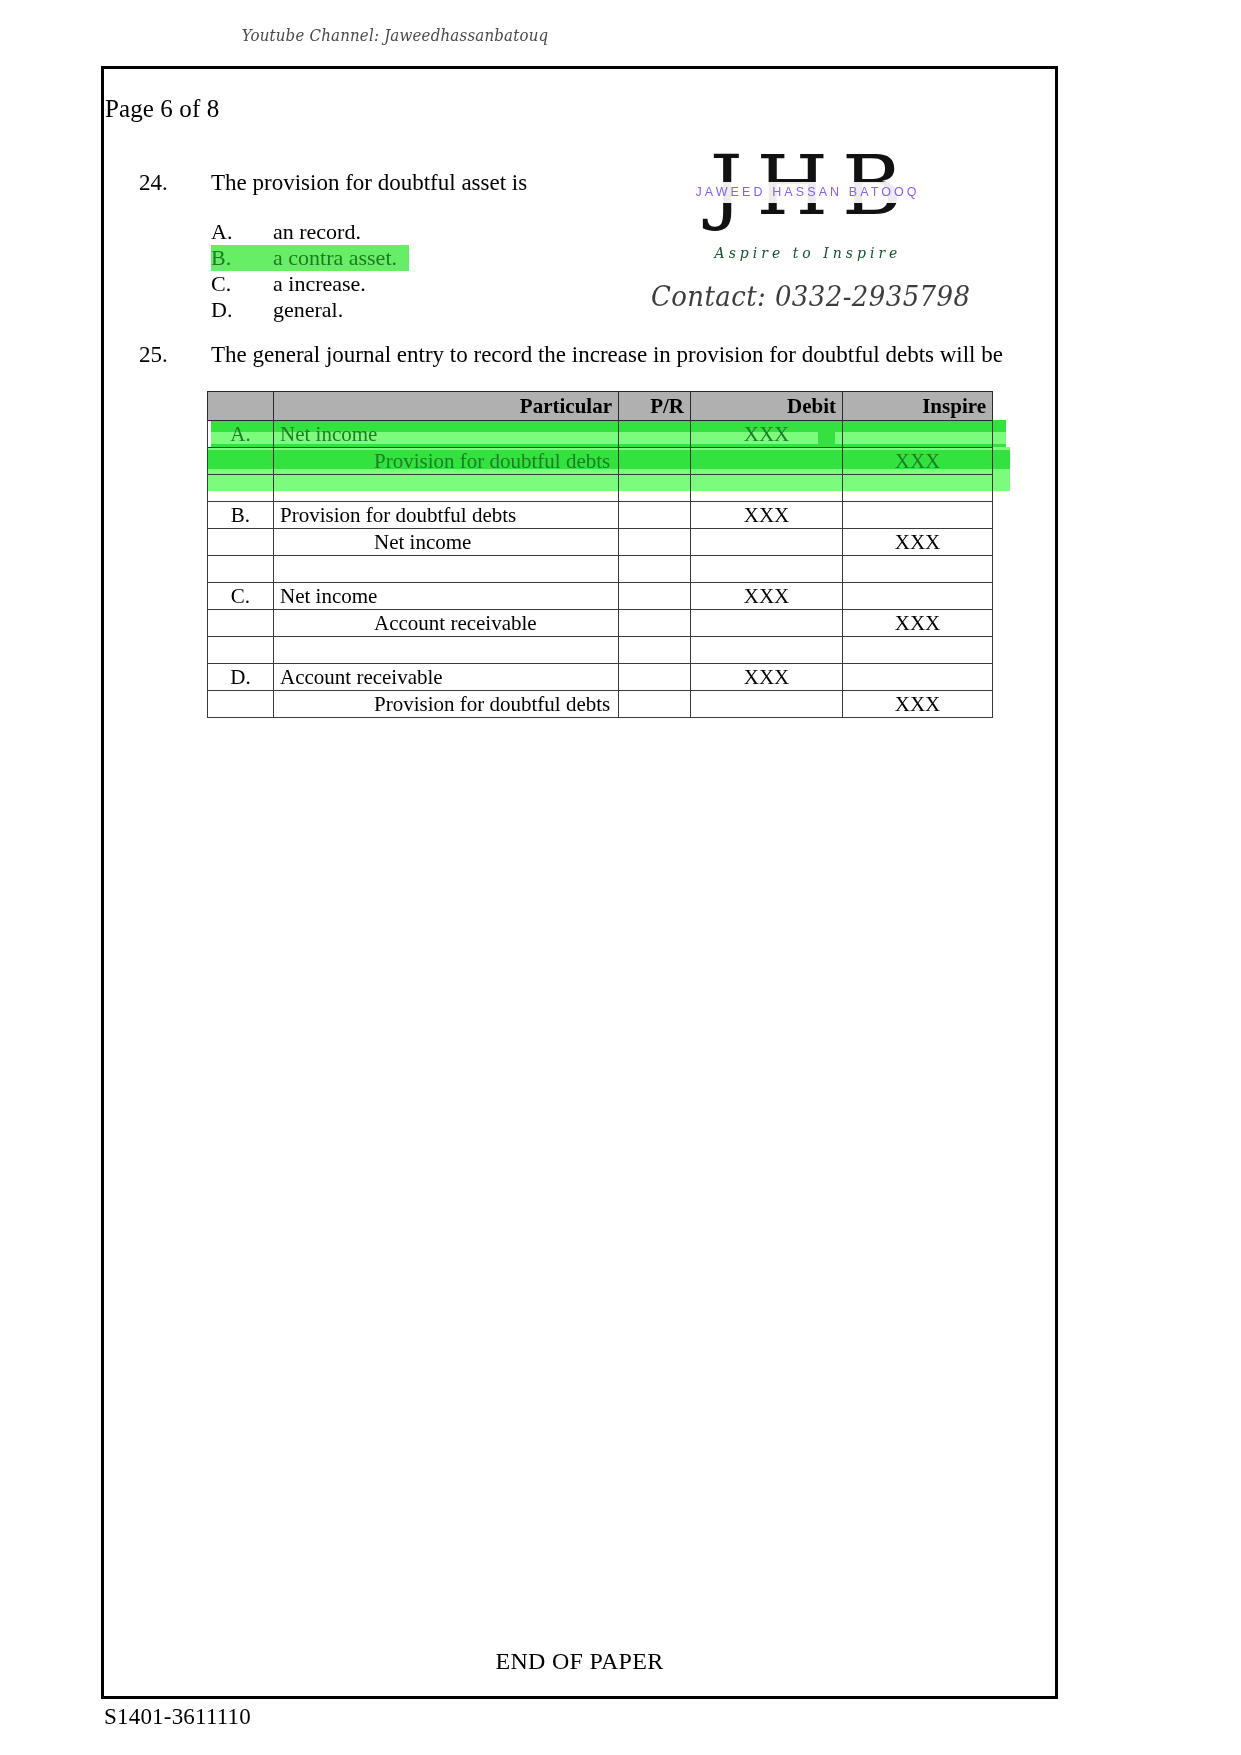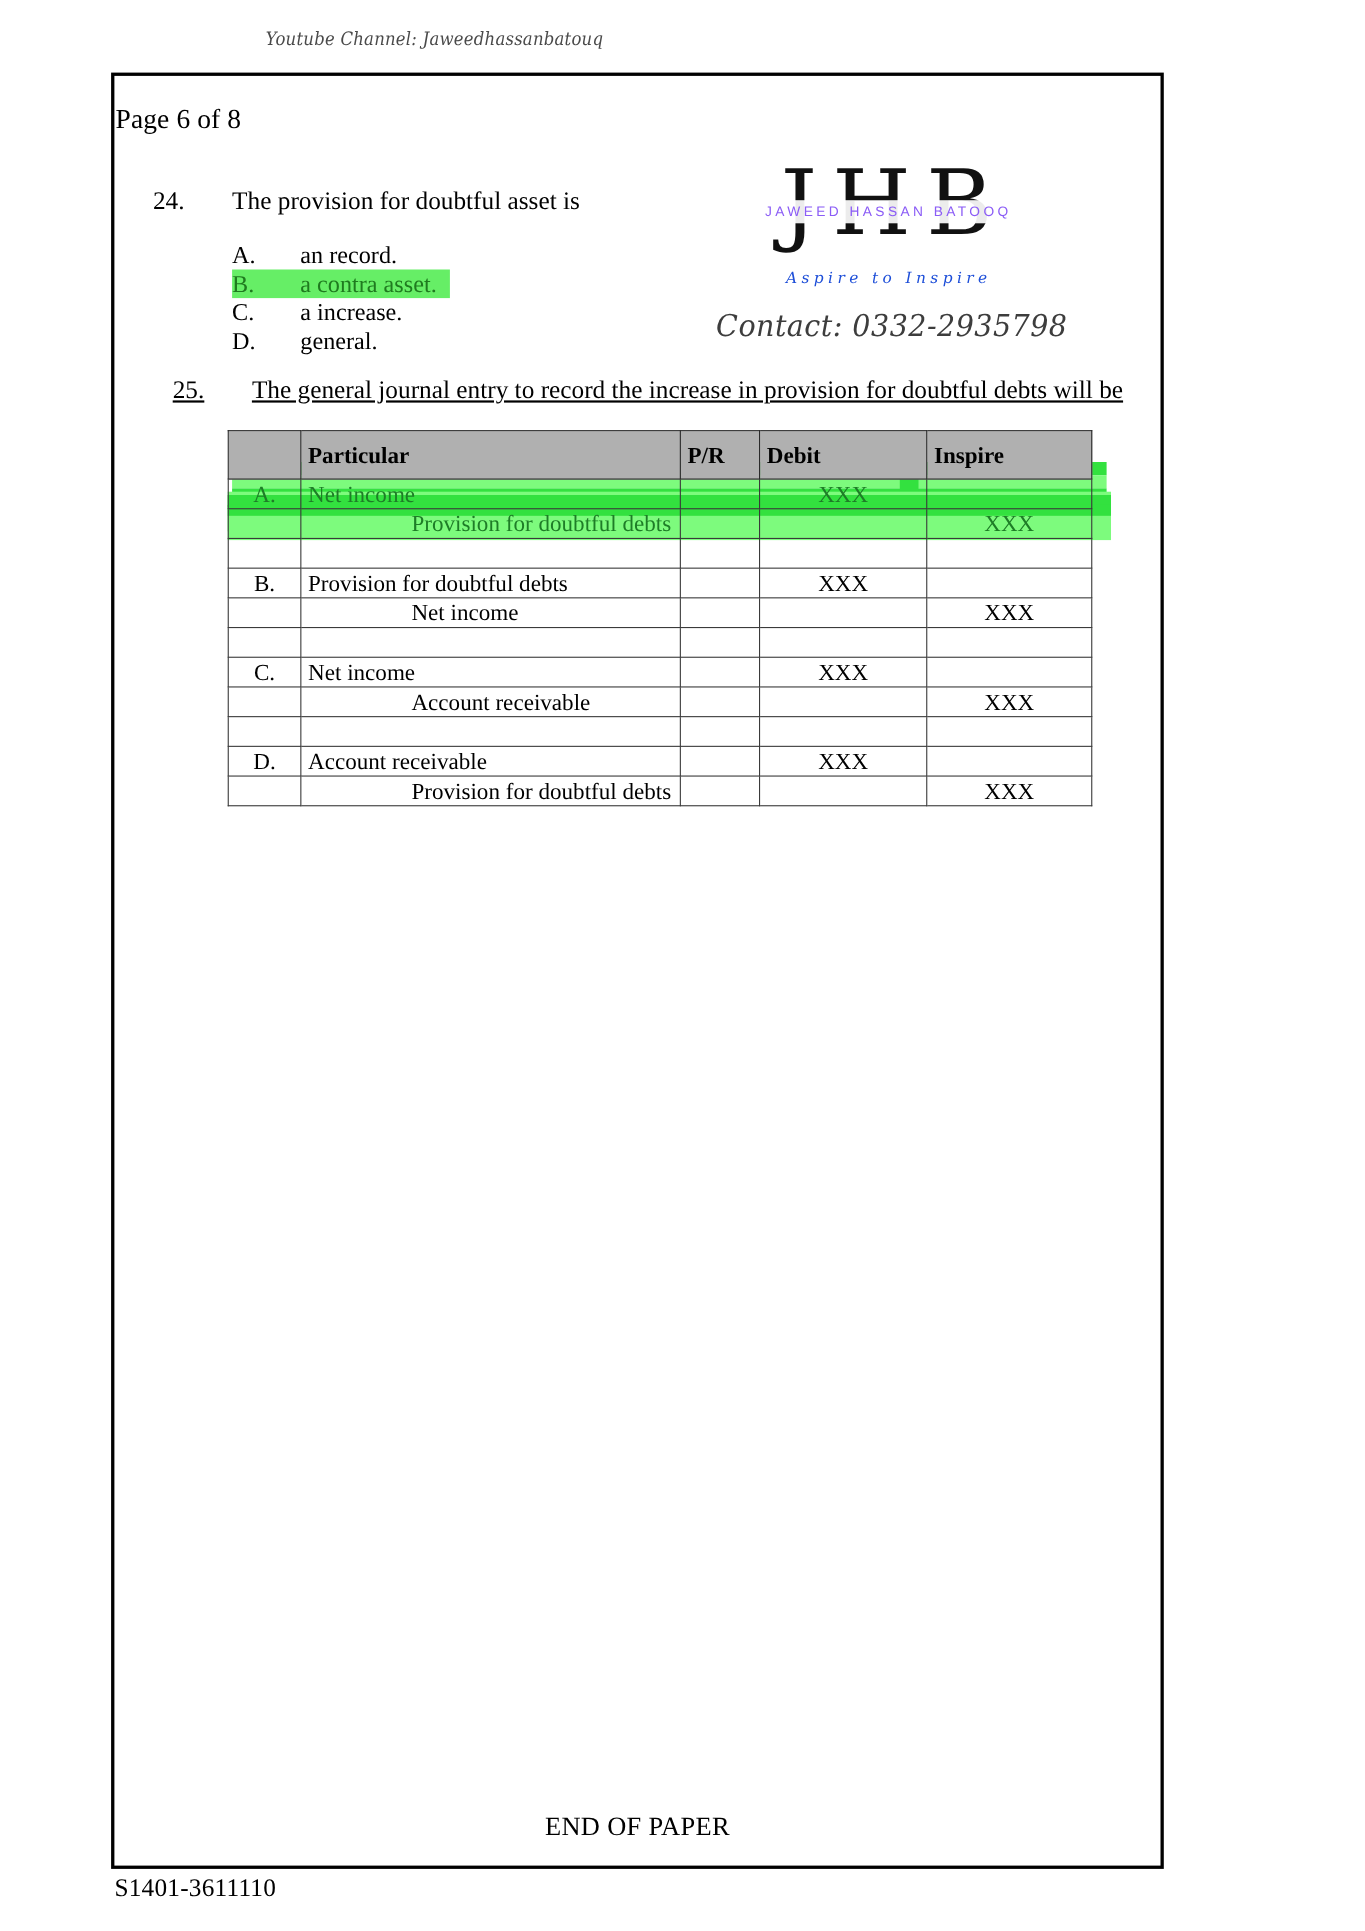--- a/index.html
+++ b/index.html
@@ -65,21 +65,21 @@
     font-size: 23px;
     line-height: 1.15;
   }
   .q-text {
     font-size: 23px;
     line-height: 1.15;
     white-space: nowrap;
   }
 
   #q24 { left: 139px; top: 170px; }
-  #q25 { left: 157px; top: 342px; text-decoration: underline; }
+  #q25 { left: 139px; top: 342px; }
 
   
   .options {
     position: absolute;
     left: 211px;
     top: 219px;
     width: 440px;
   }
   .option-row {
     display: flex;
@@ -140,21 +140,21 @@
     position: absolute;
     left: 0;
     top: 105px;
     width: 310px;
     text-align: center;
     font-family: "DejaVu Serif", "Liberation Serif", serif;
     font-size: 14px;
     font-style: italic;
     letter-spacing: 4px;
     text-indent: 4px;
-    color: #1d4ed8;
+    color: #14532d;
   }
   .logo-contact {
     position: absolute;
     left: 0;
     top: 142px;
     width: 310px;
     text-align: center;
     font-family: "DejaVu Serif", "Liberation Serif", serif;
     font-style: italic;
     font-size: 26px;
@@ -184,22 +184,22 @@
     height: 27px;
     font-size: 21px;
     padding: 0 6px;
     line-height: 26px;
     box-sizing: border-box;
     background: transparent;
   }
   table.journal thead th {
     background: #b0b0b0;
     font-weight: bold;
-    text-align: left;
-    height: 44px;
+    text-align: right;
+    height: 29px;
     border-color: #2a2a2a;
   }
   .col-letter { width: 66px; text-align: center; }
   .col-particular { width: 345px; }
   .col-pr { width: 72px; }
   .col-debit { width: 152px; text-align: center; }
   .col-credit { width: 150px; text-align: center; }
 
   td.letter-cell { text-align: center; }
   td.particular-cell { text-align: left; padding-left: 12px; }

